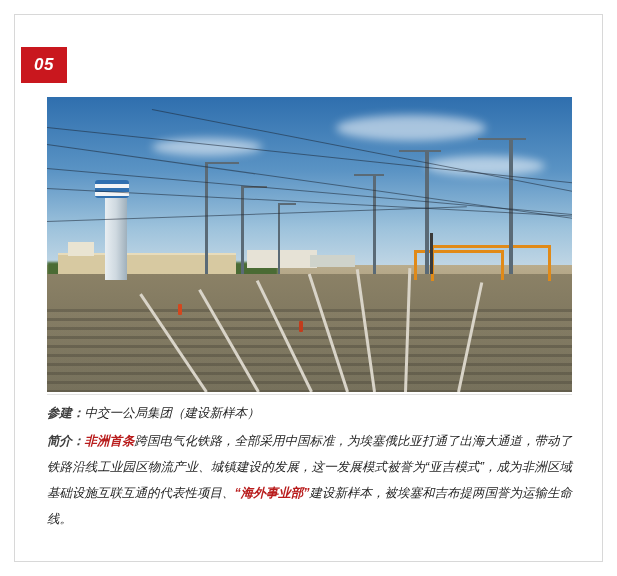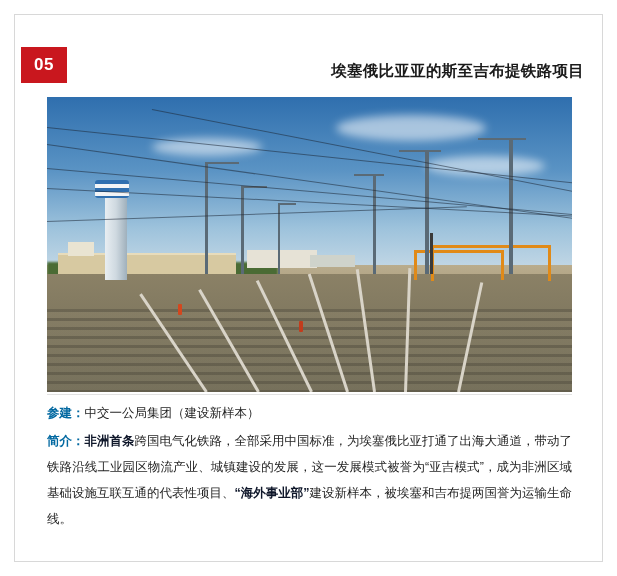--- a/index.html
+++ b/index.html
@@ -23,20 +23,21 @@
   
   .card {
     position: absolute;
     left: 14px;
     top: 14px;
     width: 589px;
     height: 548px;
     border: 1px solid #d8d8d8;
     box-sizing: border-box;
     background: #ffffff;
+    font-style: italic;
   }
   .header {
     position: relative;
     height: 62px;
   }
   .badge {
     position: absolute;
     left: 6px;
     top: 32px;
     width: 46px;
@@ -200,24 +201,24 @@
     top: 385px;
     width: 525px;
   }
   .cap-line {
     font-size: 12.5px;
     color: #1f1f1f;
     line-height: 26px;
   }
   .cap-label {
     font-weight: bold;
-    color: #0369a1;
+    color: #404040;
   }
   .cap-red {
-    color: #0f172a;
+    color: #b91c1c;
     font-weight: bold;
   }
   .cap-body {
     font-size: 12.5px;
     color: #1f1f1f;
     line-height: 26px;
     text-align: justify;
     margin-top: 2px;
   }
   .divider {
@@ -230,21 +231,20 @@
   }
 </style>
 </head>
 <body>
 
 <div class="page">
   <div class="card">
 
     <div class="header">
       <div class="badge">05</div>
-      <div class="title">埃塞俄比亚亚的斯至吉布提铁路项目</div>
     </div>
 
     <div class="photo-wrap">
       <div class="photo">
         <div class="sky"></div>
 
         <div class="cloud" style="left:55%;top:6%;width:150px;height:26px;"></div>
         <div class="cloud" style="left:20%;top:14%;width:110px;height:18px;"></div>
         <div class="cloud" style="left:72%;top:20%;width:120px;height:20px;"></div>
 

